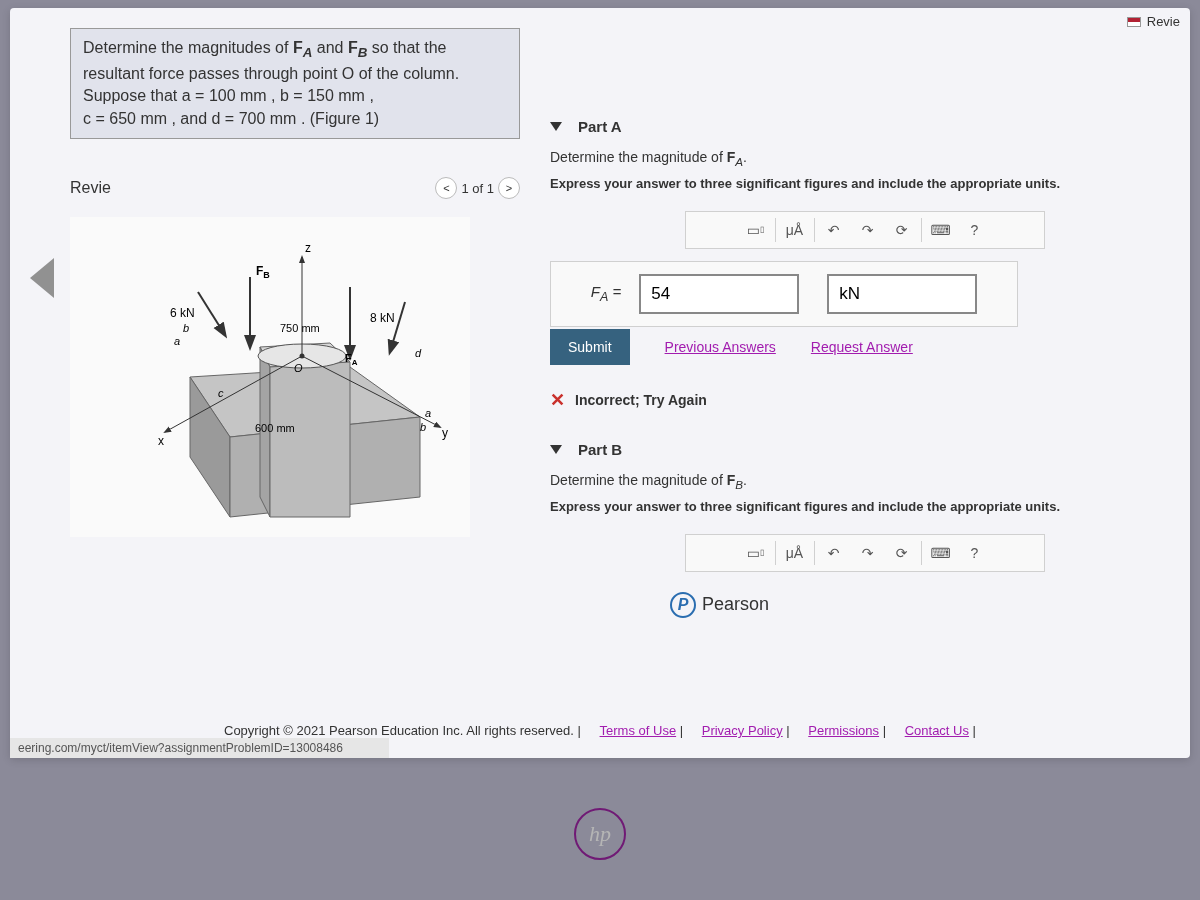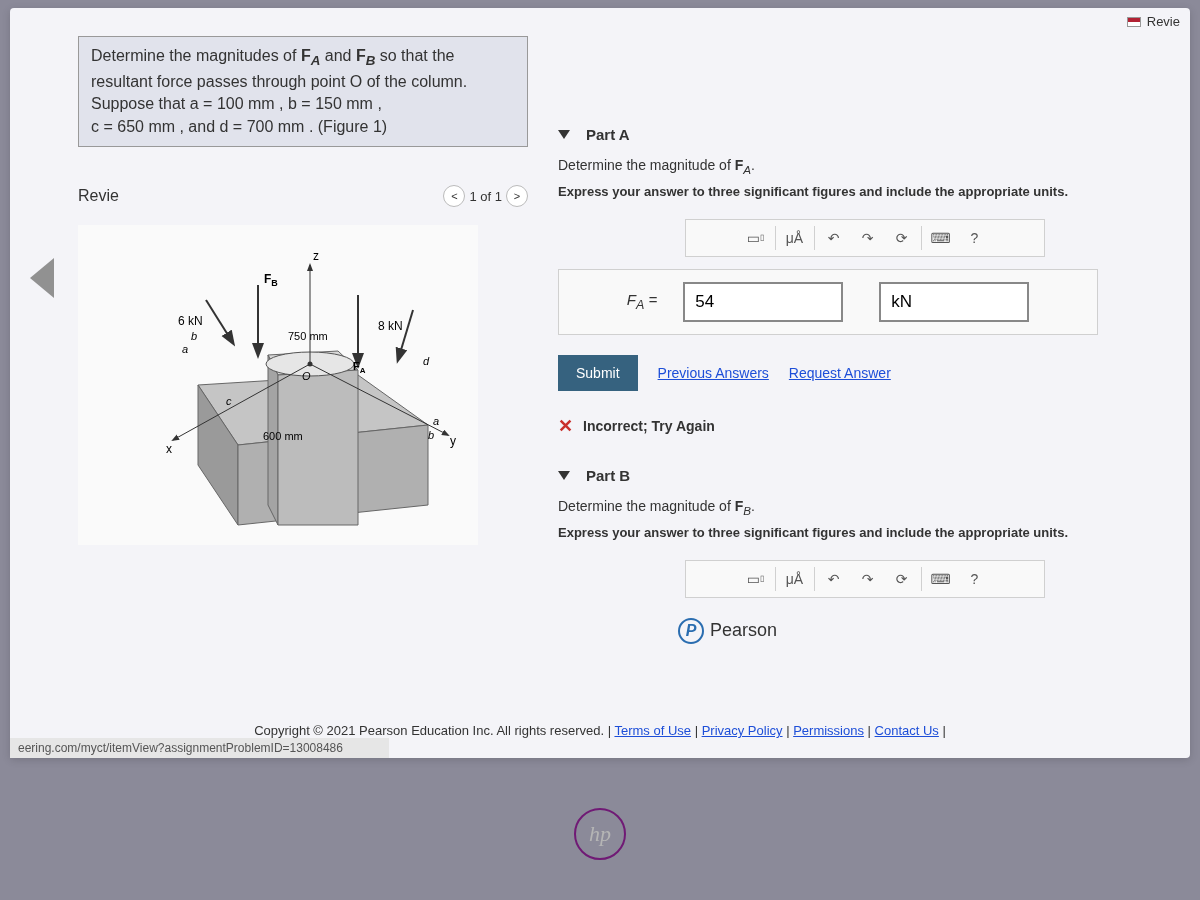--- a/index.html
+++ b/index.html
@@ -9,21 +9,21 @@
     width: 1200px;
     height: 900px;
     overflow: hidden;
     position: relative;
   }
   .browser-content {
     background: #f4f4f8;
     margin: 8px 10px;
     border-radius: 4px;
     height: 750px;
-    padding: 8px;
+    padding: 0;
     position: relative;
     box-shadow: 0 2px 8px rgba(0,0,0,0.15);
   }
   .top-bar {
     position: absolute;
     top: 0;
     right: 0;
     padding: 6px 10px;
     font-size: 13px;
     color: #333;
@@ -120,25 +120,25 @@
     display: flex; align-items: center; justify-content: center;
     cursor: pointer;
     font-size: 14px;
     color: #555;
   }
   .tool-sep { width: 1px; height: 24px; background: #d0d0d0; margin: 0 2px; }
   .answer-row {
     display: flex;
     align-items: center;
     justify-content: center;
-    gap: 16px;
-    margin-bottom: 20px;
+    gap: 8px;
+    margin-bottom: 2px;
     border: 1px solid #d0d0d0;
     padding: 12px;
-    width: 540px;
+    width: 468px;
     background: #f9f9f9;
   }
   .answer-label { font-size: 15px; color: #333; margin-right: 10px; font-style: italic; }
   .answer-input, .unit-input {
     height: 40px;
     border: 2px solid #888;
     background: #fff;
     font-size: 17px;
     padding: 0 10px;
     font-family: inherit;
@@ -147,21 +147,21 @@
   .unit-input { width: 150px; }
   .submit-row { display: flex; align-items: center; gap: 20px; margin-bottom: 24px; }
   .submit-btn {
     background: #36627f;
     color: #fff;
     border: none;
     padding: 10px 18px;
     font-size: 14px;
     cursor: pointer;
   }
-  .link { color: #1d4ed8; text-decoration: underline; font-size: 14px; cursor: pointer; }
+  .link { color: #a21caf; text-decoration: underline; font-size: 14px; cursor: pointer; margin-left: 15px; }
   .feedback {
     display: flex;
     align-items: center;
     gap: 10px;
     font-size: 14px;
     color: #333;
     font-weight: bold;
     margin-bottom: 30px;
   }
   .x-icon { color: #c9302c; font-size: 18px; font-weight: bold; }

